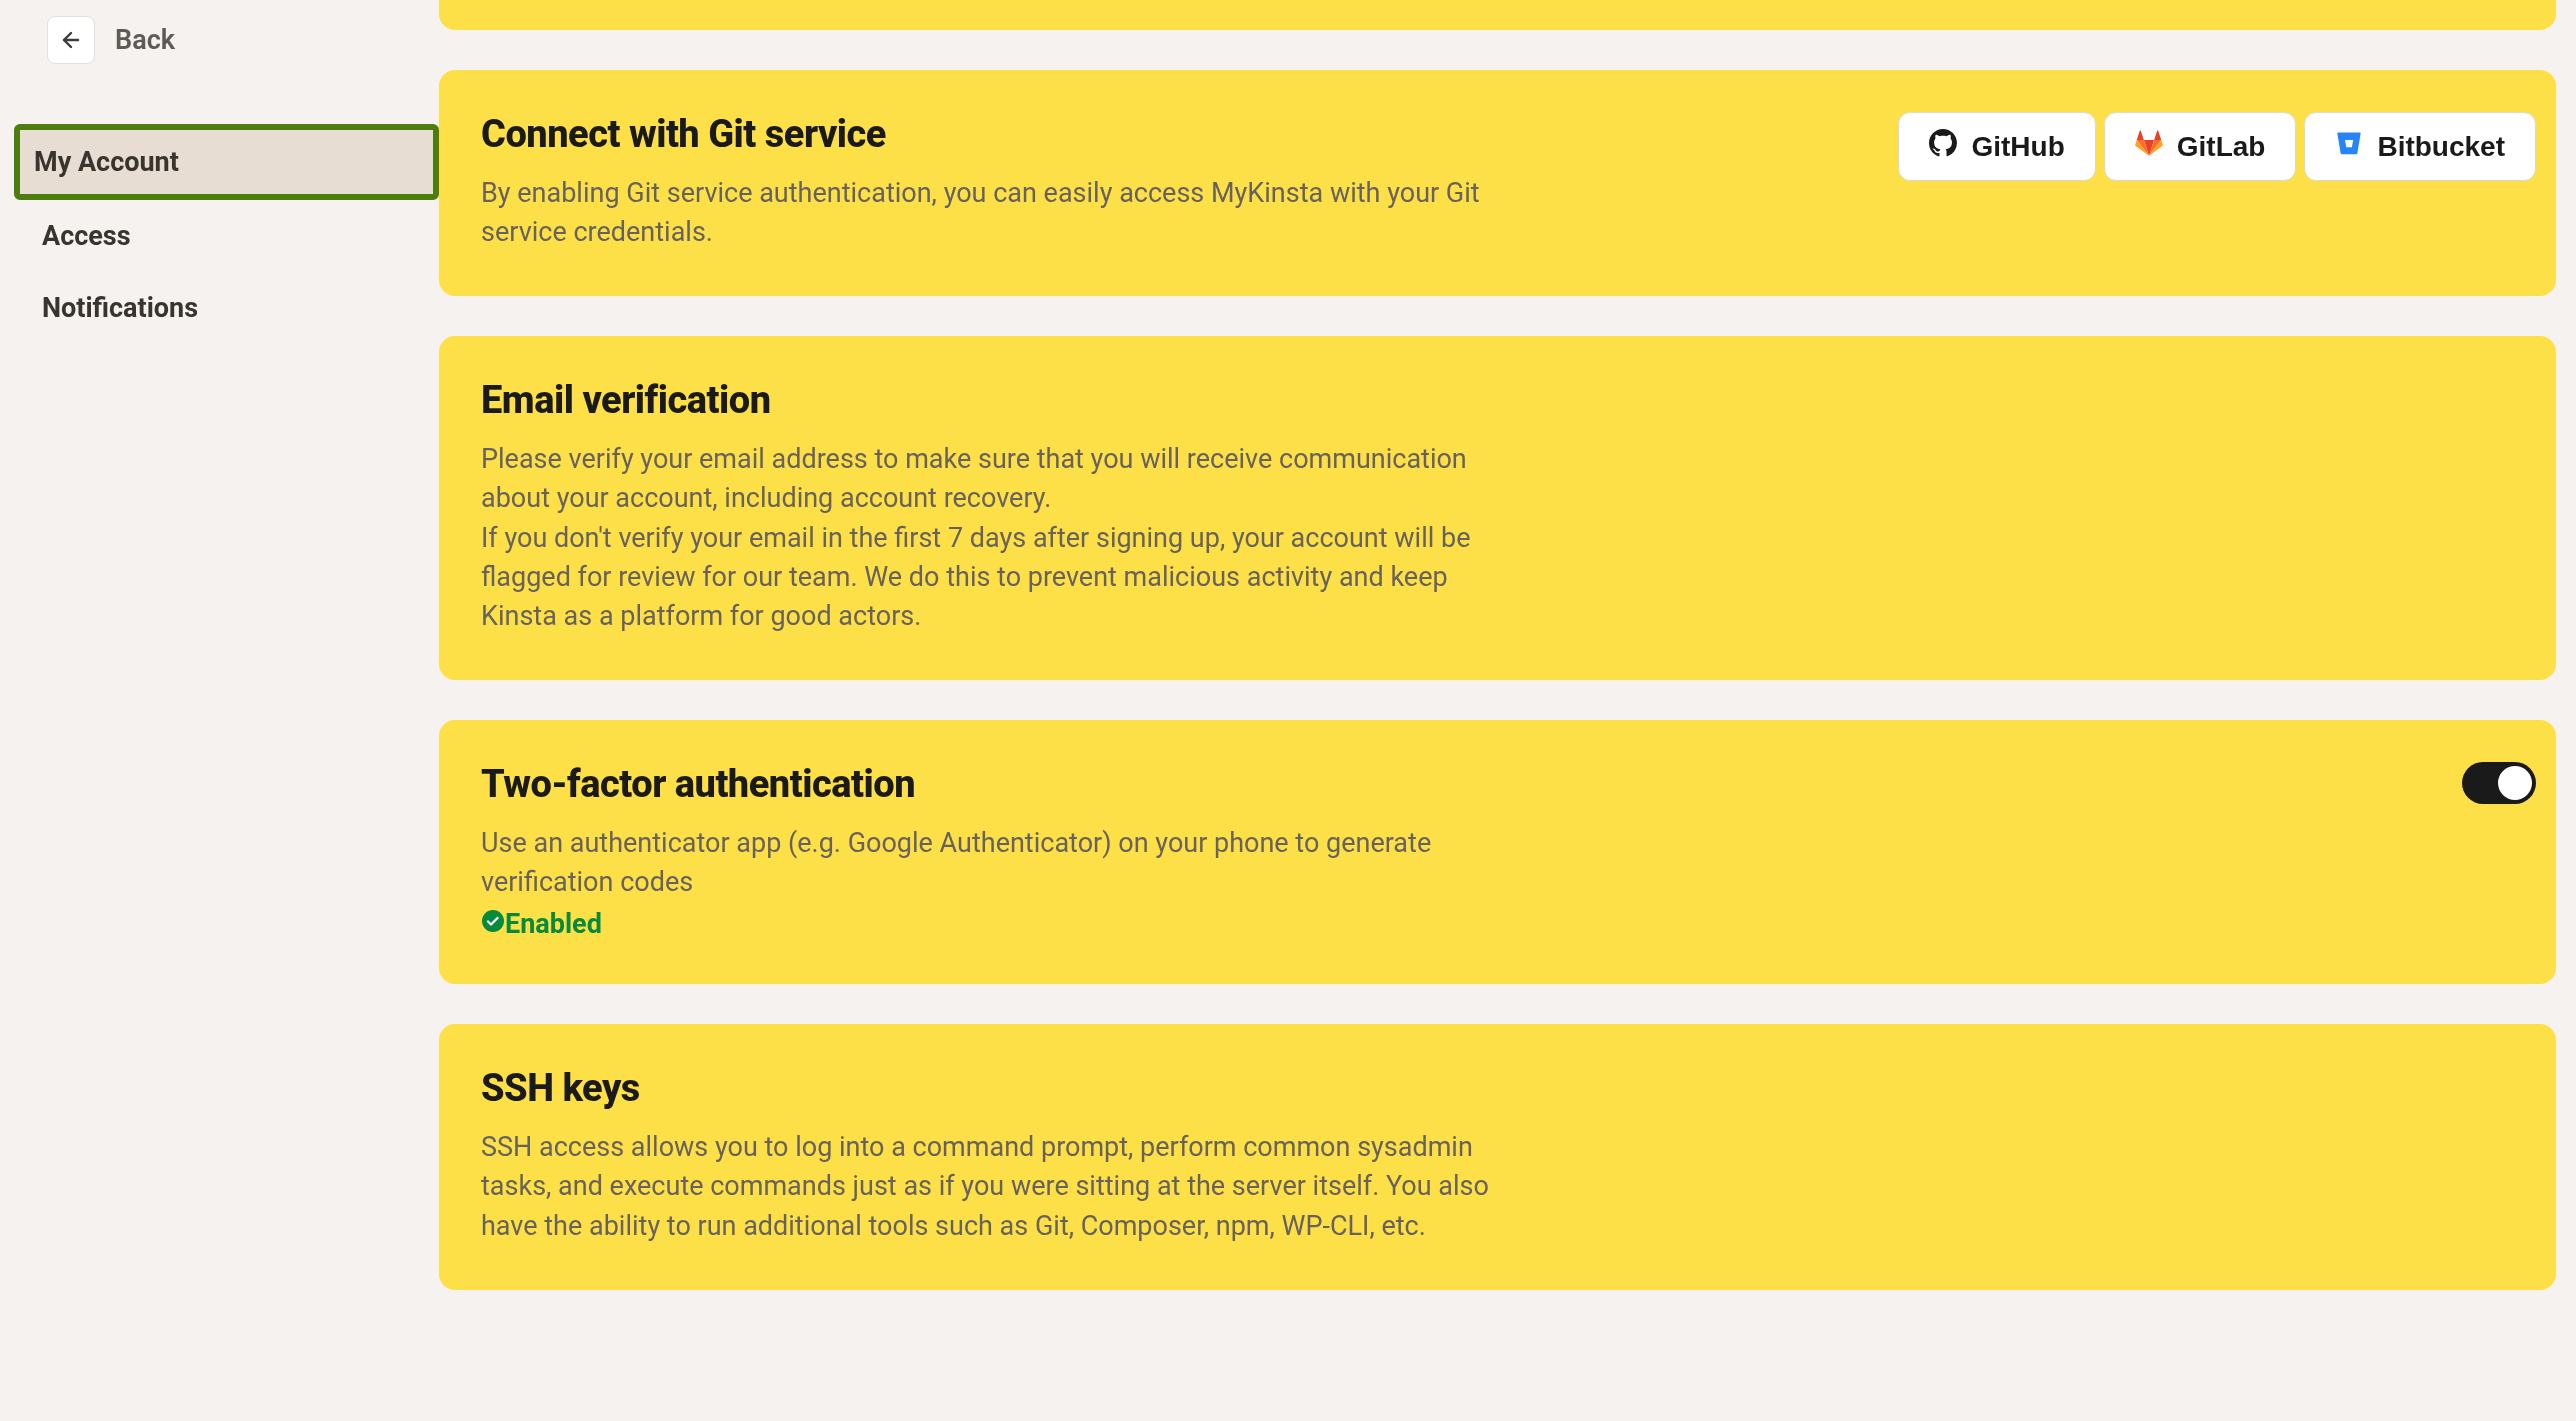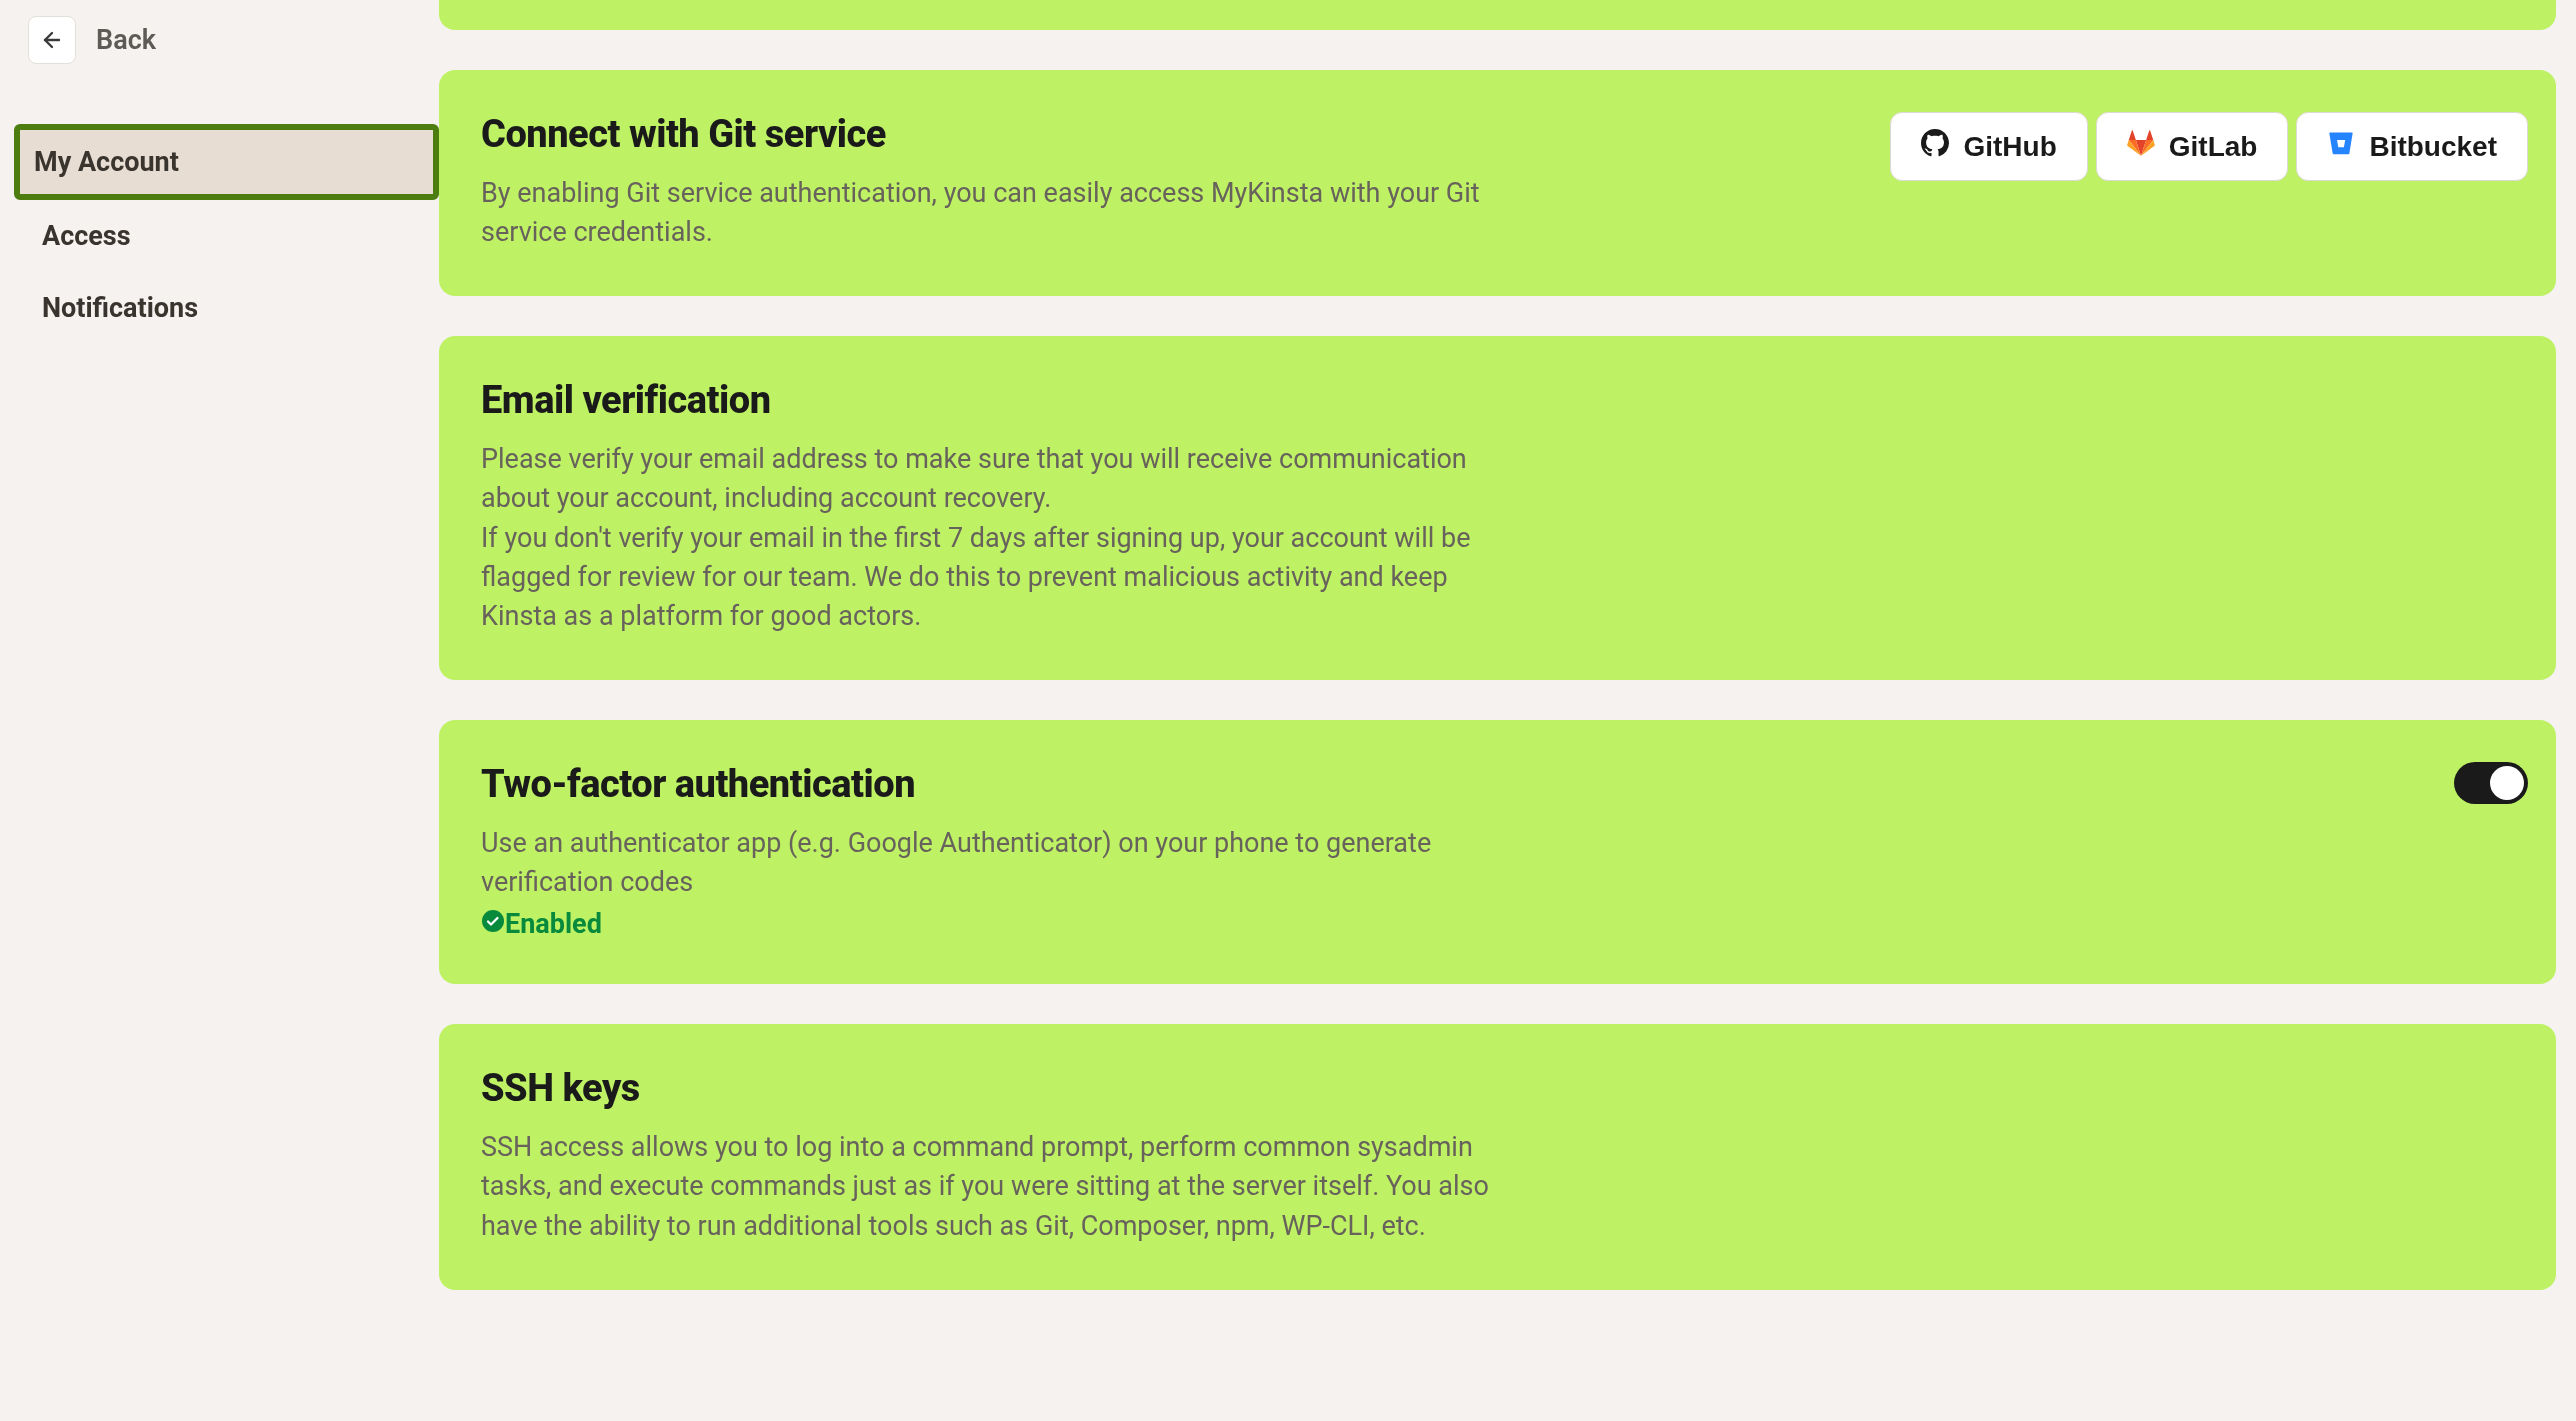--- a/index.html
+++ b/index.html
@@ -20,21 +20,21 @@
     width: 439px;
     padding-top: 10px;
     padding-left: 14px;
     flex-shrink: 0;
   }
   .back-btn {
     display: inline-flex;
     align-items: center;
     gap: 20px;
     padding: 6px 0;
-    margin-left: 14px;
+    margin-left: 33px;
     margin-bottom: 54px;
     font-size: 27px;
     font-weight: 600;
     color: #5e5a56;
     cursor: pointer;
   }
   .back-btn .icon-wrap {
     width: 48px;
     height: 48px;
     border: 1px solid #e3dfdb;
@@ -61,23 +61,23 @@
     padding: 16px 14px;
   }
   .main {
     flex: 1;
     padding-right: 20px;
     display: flex;
     flex-direction: column;
     gap: 40px;
   }
   .card {
-    background: #bef264;
+    background: #fde047;
     border-radius: 16px;
-    padding: 42px 28px 44px 42px;
+    padding: 42px 20px 44px 42px;
     display: flex;
     justify-content: space-between;
     gap: 40px;
   }
   .card:first-child {
     padding-top: 0;
     padding-bottom: 0;
     height: 30px;
     border-top-left-radius: 0;
     border-top-right-radius: 0;

